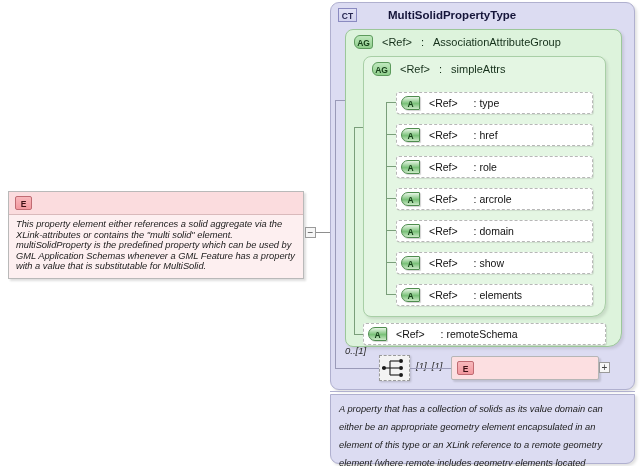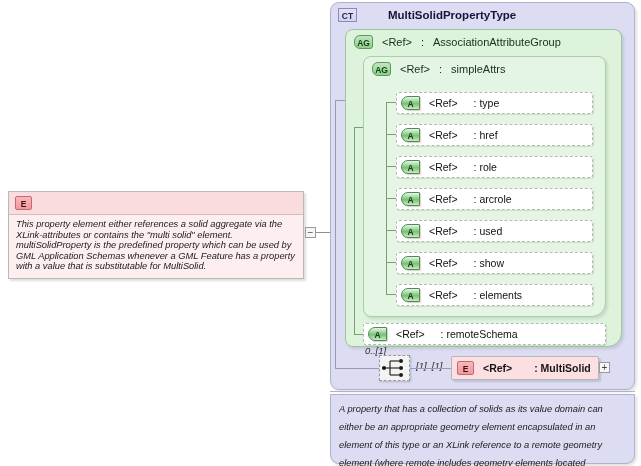--- a/index.html
+++ b/index.html
@@ -282,21 +282,21 @@
         <div class="line hline" style="left:22px;top:109px;width:10px;"></div>
 
         <div class="attr-row" style="left:32px;top:131px;width:197px;">
           <span class="ico ico-a">A</span>
           <span class="lbl"><span>&lt;Ref&gt;</span><span class="colon">:</span> <span>arcrole</span></span>
         </div>
         <div class="line hline" style="left:22px;top:141px;width:10px;"></div>
 
         <div class="attr-row" style="left:32px;top:163px;width:197px;">
           <span class="ico ico-a">A</span>
-          <span class="lbl"><span>&lt;Ref&gt;</span><span class="colon">:</span> <span>used</span></span>
+          <span class="lbl"><span>&lt;Ref&gt;</span><span class="colon">:</span> <span>domain</span></span>
         </div>
         <div class="line hline" style="left:22px;top:173px;width:10px;"></div>
 
         <div class="attr-row" style="left:32px;top:195px;width:197px;">
           <span class="ico ico-a">A</span>
           <span class="lbl"><span>&lt;Ref&gt;</span><span class="colon">:</span> <span>show</span></span>
         </div>
         <div class="line hline" style="left:22px;top:205px;width:10px;"></div>
 
         <div class="attr-row" style="left:32px;top:227px;width:197px;">
@@ -314,42 +314,41 @@
 
       <div class="line vline" style="left:8px;top:97px;height:207px;"></div>
       <div class="line hline" style="left:8px;top:97px;width:9px;"></div>
       <div class="line hline" style="left:8px;top:304px;width:9px;"></div>
     </div>
 
     <div class="line vline" style="left:4px;top:97px;height:268px;background:#9a9ab8;"></div>
     <div class="line hline" style="left:4px;top:97px;width:10px;background:#9a9ab8;"></div>
     <div class="line hline" style="left:4px;top:365px;width:44px;background:#9a9ab8;"></div>
 
-    <span class="card" style="left:14px;top:342px;margin-left:20px;">0..[1]</span>
+    <span class="card" style="left:14px;top:342px;">0..[1]</span>
     <span class="card" style="left:85px;top:357px;">[1]..[1]</span>
 
     <div id="choice">
       <svg width="29" height="24" viewBox="0 0 29 24">
         <line x1="2" y1="12" x2="10" y2="12" stroke="#2b2b2b" stroke-width="1.2"></line>
         <line x1="10" y1="5" x2="10" y2="19" stroke="#2b2b2b" stroke-width="1.2"></line>
         <line x1="10" y1="5" x2="19" y2="5" stroke="#2b2b2b" stroke-width="1.2"></line>
         <line x1="10" y1="12" x2="19" y2="12" stroke="#2b2b2b" stroke-width="1.2"></line>
         <line x1="10" y1="19" x2="19" y2="19" stroke="#2b2b2b" stroke-width="1.2"></line>
         <circle cx="4" cy="12" r="2" fill="#1a1a1a"></circle>
         <circle cx="21" cy="5" r="2" fill="#1a1a1a"></circle>
         <circle cx="21" cy="12" r="2" fill="#1a1a1a"></circle>
         <circle cx="21" cy="19" r="2" fill="#1a1a1a"></circle>
       </svg>
     </div>
 
     <div class="line hline" style="left:79px;top:365px;width:41px;background:#9a9ab8;"></div>
 
     <div id="ms-row">
       <span class="ico ico-e">E</span>
-      <span class="lbl"><span>&lt;Ref&gt;</span><span class="colon">:</span> <span>MultiSolid</span></span>
     </div>
     <div class="pm" style="left:268px;top:359px;">+</div>
 
   </div>
 
   <div id="doc-sep"></div>
   <div id="doc-panel">A property that has a collection of solids as its value domain can either be an appropriate geometry element encapsulated in an element of this type or an XLink reference to a remote geometry element (where remote includes geometry elements located elsewhere in the same document). Either the reference or the contained element must be given, but neither both nor none.</div>
 
 </div>
 

